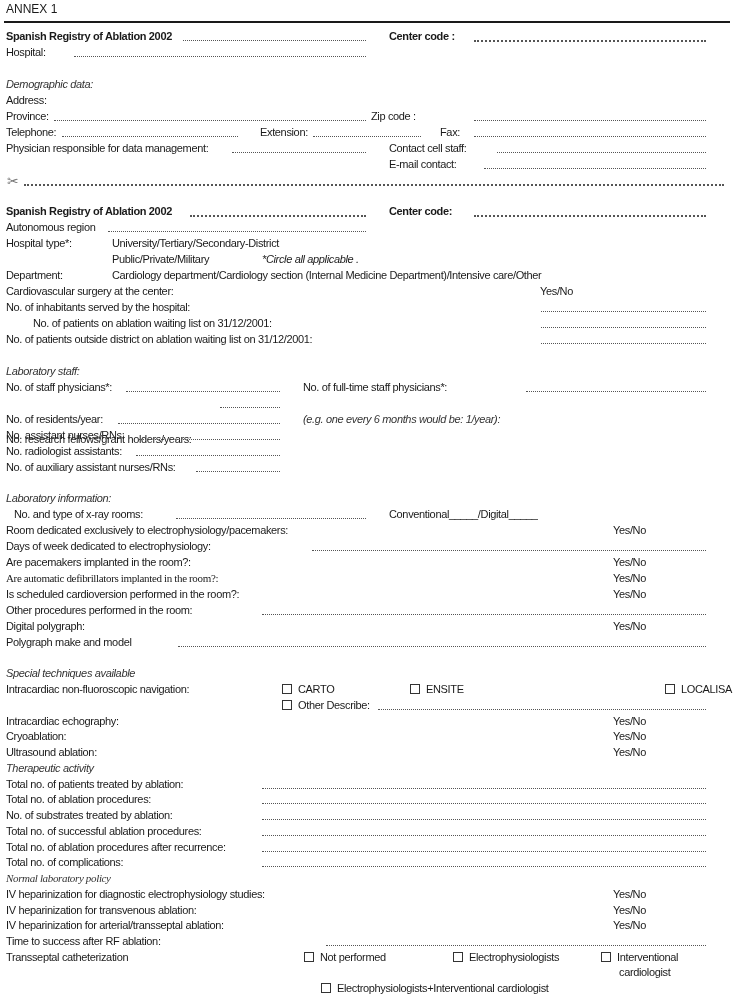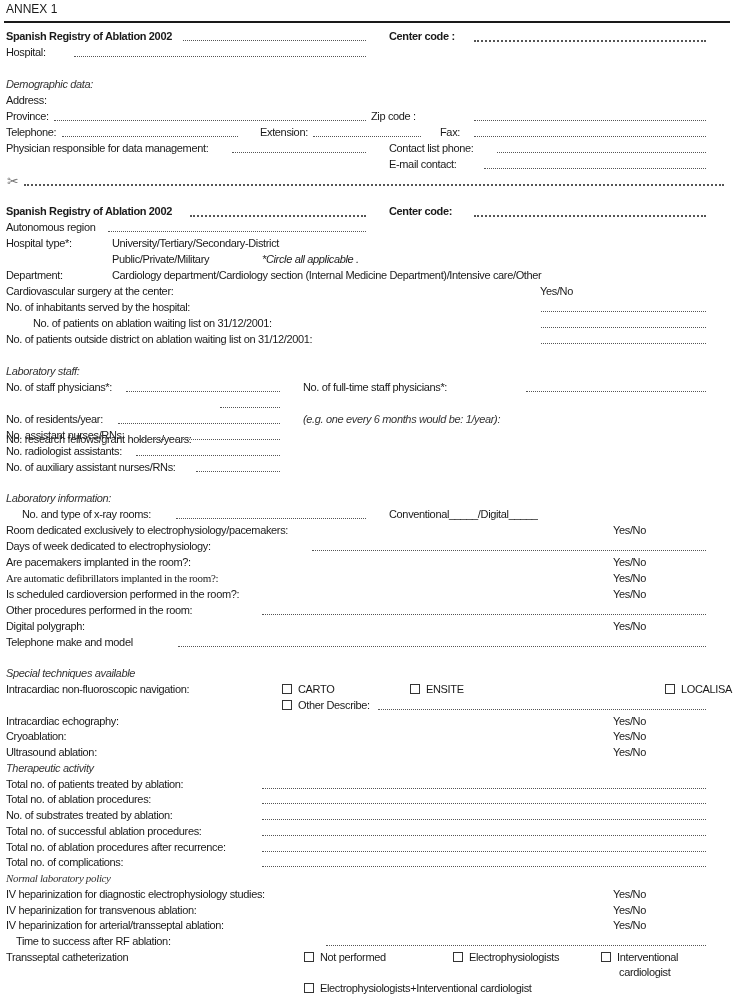--- a/index.html
+++ b/index.html
@@ -40,21 +40,21 @@
 
 <div class="abs cond" style="left:6px;top:125px;">Telephone:</div>
 <div class="dots" style="left:62px;top:136px;width:176px;"></div>
 <div class="abs cond" style="left:260px;top:125px;">Extension:</div>
 <div class="dots" style="left:313px;top:136px;width:108px;"></div>
 <div class="abs cond" style="left:440px;top:125px;">Fax:</div>
 <div class="dots" style="left:474px;top:136px;width:232px;"></div>
 
 <div class="abs cond" style="left:6px;top:141px;">Physician responsible for data management:</div>
 <div class="dots" style="left:232px;top:152px;width:134px;"></div>
-<div class="abs cond" style="left:389px;top:141px;">Contact list phone:</div>
+<div class="abs cond" style="left:389px;top:141px;">Contact cell staff:</div>
 <div class="dots" style="left:497px;top:152px;width:209px;"></div>
 <div class="abs cond" style="left:389px;top:157px;">E-mail contact:</div>
 <div class="dots" style="left:484px;top:168px;width:222px;"></div>
 
 <div class="scissors">✂</div>
 <div class="cutline"></div>
 
 <div class="abs b cond" style="left:6px;top:204px;">Spanish Registry of Ablation  2002</div>
 <div class="dots" style="left:190px;top:215px;width:176px;border-bottom-width:2px;"></div>
 <div class="abs b cond" style="left:389px;top:204px;">Center code:</div>
@@ -95,21 +95,21 @@
 <div class="abs i cond" style="left:303px;top:412px;color:#333;">(e.g. one every 6 months would be: 1/year):</div>
 
 <div class="abs cond" style="left:6px;top:428px;">No. assistant nurses/RNs:</div>
 <div class="dots" style="left:138px;top:439px;width:142px;"></div>
 <div class="abs cond" style="left:6px;top:444px;">No. radiologist assistants:</div>
 <div class="dots" style="left:136px;top:455px;width:144px;"></div>
 <div class="abs cond" style="left:6px;top:460px;">No. of auxiliary assistant nurses/RNs:</div>
 <div class="dots" style="left:196px;top:471px;width:84px;"></div>
 
 <div class="abs i cond" style="left:6px;top:491px;color:#333;">Laboratory information:</div>
-<div class="abs cond" style="left:22px;top:507px;">No. and type of x-ray rooms:</div>
+<div class="abs cond" style="left:14px;top:507px;">No. and type of x-ray rooms:</div>
 <div class="dots" style="left:176px;top:518px;width:190px;"></div>
 <div class="abs cond" style="left:389px;top:507px;">Conventional_____/Digital_____</div>
 
 <div class="abs cond" style="left:6px;top:523px;">Room dedicated exclusively to electrophysiology/pacemakers:</div>
 <div class="abs cond" style="left:613px;top:523px;">Yes/No</div>
 
 <div class="abs cond" style="left:6px;top:539px;">Days of week dedicated to electrophysiology:</div>
 <div class="dots" style="left:312px;top:550px;width:394px;"></div>
 
 <div class="abs cond" style="left:6px;top:555px;">Are pacemakers implanted in the room?:</div>
@@ -118,21 +118,21 @@
 <div class="abs cond" style="left:613px;top:571px;">Yes/No</div>
 <div class="abs cond" style="left:6px;top:587px;">Is scheduled cardioversion performed in the room?:</div>
 <div class="abs cond" style="left:613px;top:587px;">Yes/No</div>
 
 <div class="abs cond" style="left:6px;top:603px;">Other procedures performed in the room:</div>
 <div class="dots" style="left:262px;top:614px;width:444px;"></div>
 
 <div class="abs cond" style="left:6px;top:619px;">Digital polygraph:</div>
 <div class="abs cond" style="left:613px;top:619px;">Yes/No</div>
 
-<div class="abs cond" style="left:6px;top:635px;">Telephone make and model</div>
+<div class="abs cond" style="left:6px;top:635px;">Polygraph make and model</div>
 <div class="dots" style="left:178px;top:646px;width:528px;"></div>
 
 <div class="abs i cond" style="left:6px;top:666px;color:#333;">Special techniques available</div>
 <div class="abs cond" style="left:6px;top:682px;">Intracardiac non-fluoroscopic navigation:</div>
 
 <div class="abs cond" style="left:282px;top:682px;">
   <span class="box"></span><span>CARTO</span>
 </div>
 <div class="abs cond" style="left:410px;top:682px;">
   <span class="box"></span><span>ENSITE</span>
@@ -167,29 +167,29 @@
 <div class="dots" style="left:262px;top:866px;width:444px;"></div>
 
 <div class="abs i cond" style="left:6px;top:871px;color:#333;font-family:Liberation Serif, serif;">Normal laboratory policy</div>
 <div class="abs cond" style="left:6px;top:887px;">IV heparinization for diagnostic electrophysiology studies:</div>
 <div class="abs cond" style="left:613px;top:887px;">Yes/No</div>
 <div class="abs cond" style="left:6px;top:903px;">IV heparinization for transvenous ablation:</div>
 <div class="abs cond" style="left:613px;top:903px;">Yes/No</div>
 <div class="abs cond" style="left:6px;top:918px;">IV heparinization for arterial/transseptal ablation:</div>
 <div class="abs cond" style="left:613px;top:918px;">Yes/No</div>
 
-<div class="abs cond" style="left:16px;top:934px;">Time to success after RF ablation:</div>
+<div class="abs cond" style="left:6px;top:934px;">Time to success after RF ablation:</div>
 <div class="dots" style="left:326px;top:945px;width:380px;"></div>
 
 <div class="abs cond" style="left:6px;top:950px;">Transseptal catheterization</div>
 <div class="abs cond" style="left:304px;top:950px;">
   <span class="box"></span><span>Not performed</span>
 </div>
 <div class="abs cond" style="left:453px;top:950px;">
   <span class="box"></span><span>Electrophysiologists</span>
 </div>
 <div class="abs cond" style="left:601px;top:950px;">
   <span class="box"></span><span>Interventional</span>
 </div>
 <div class="abs cond" style="left:619px;top:965px;">cardiologist</div>
-<div class="abs cond" style="left:304px;top:981px;">
+<div class="abs cond" style="left:321px;top:981px;">
   <span class="box"></span><span>Electrophysiologists+Interventional cardiologist</span>
 </div>
 
 </body></html>

